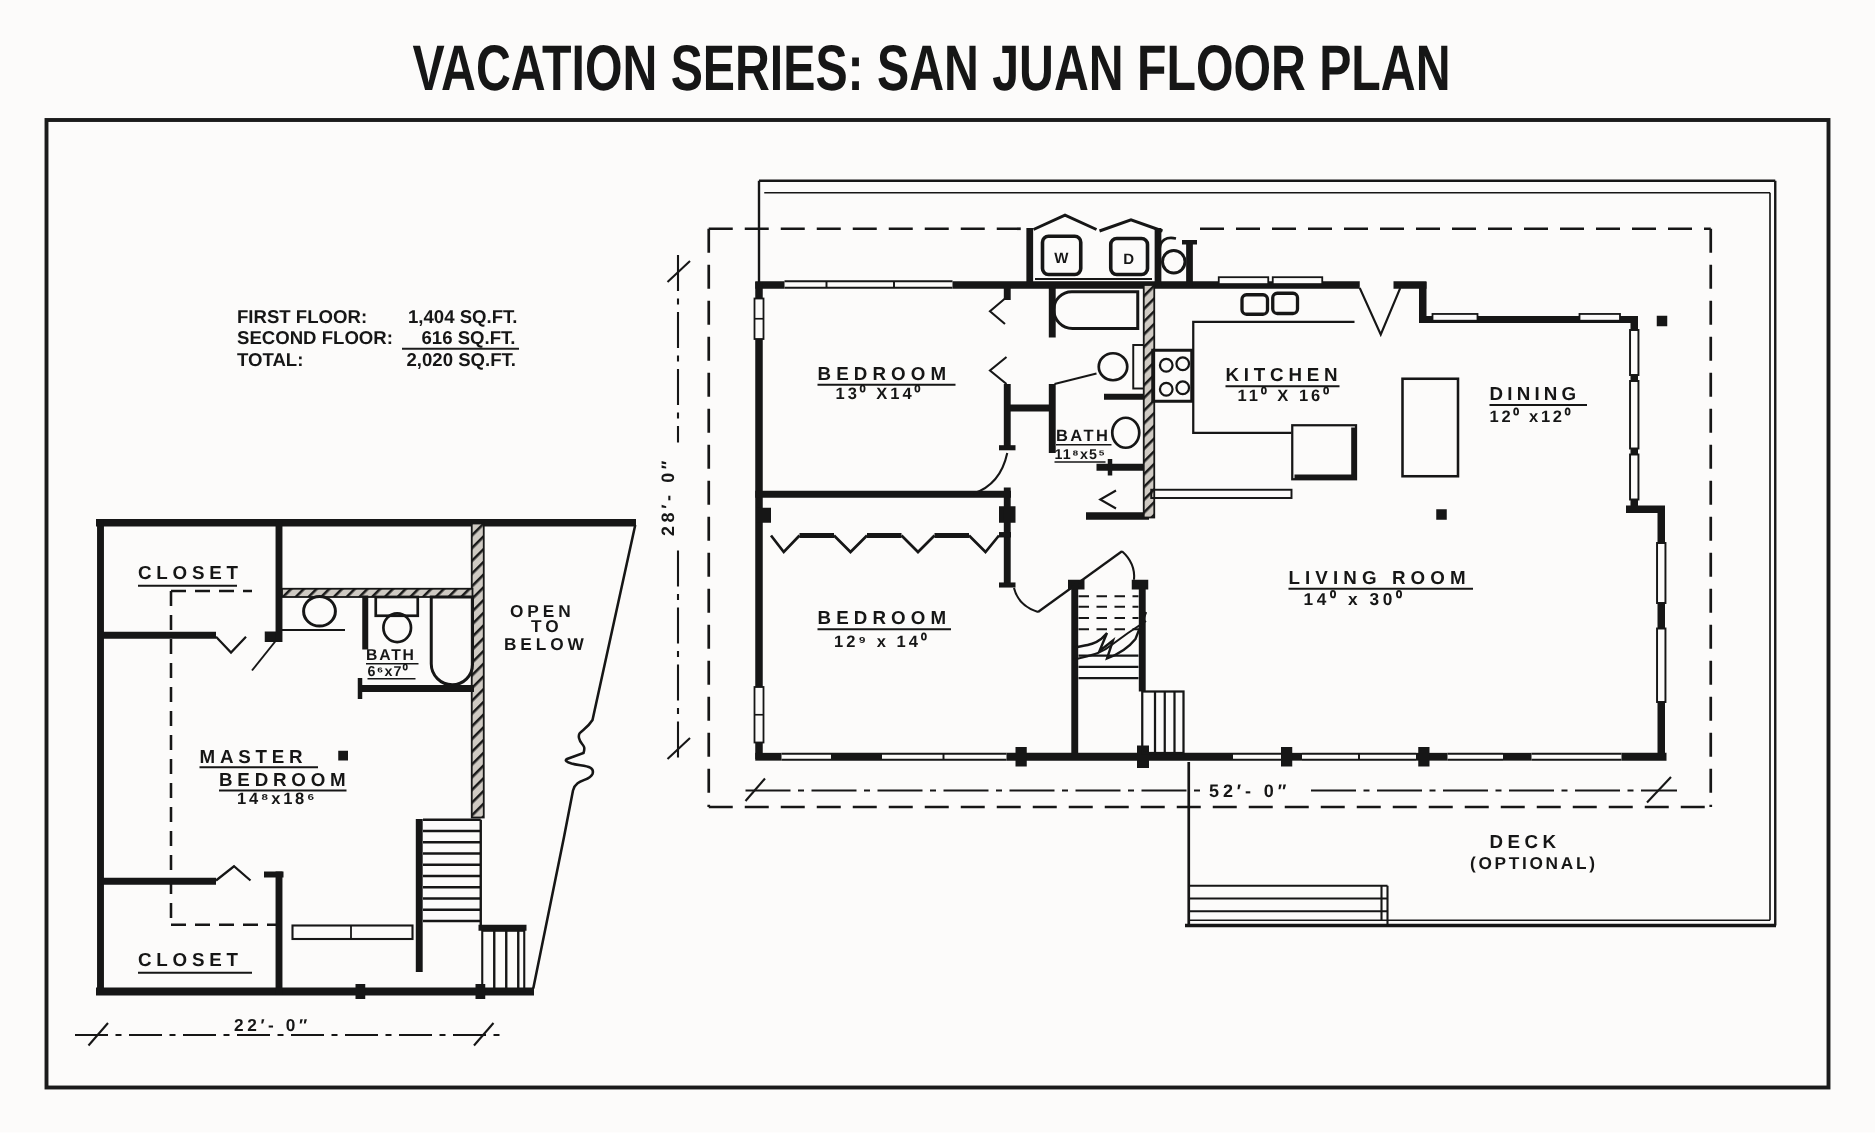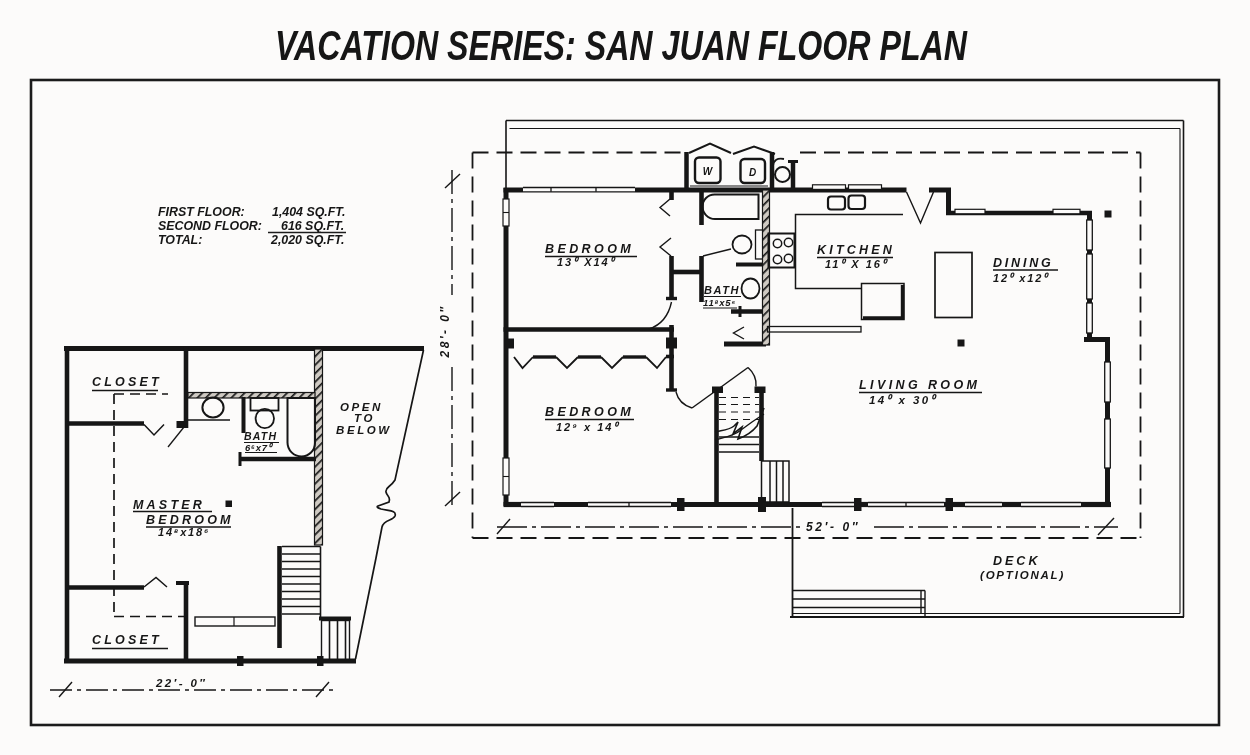--- a/index.html
+++ b/index.html
@@ -1,16 +1,16 @@
 <!DOCTYPE html>
 <html><head>
 <meta charset="utf-8">
 <style>
   html,body{margin:0;padding:0;background:#ffffff;}
-  .page{position:relative;width:1250px;height:755px;background:#fcfbfa;font-family:"Liberation Sans",sans-serif;font-style:italic;}
+  .page{position:relative;width:1250px;height:755px;background:#fcfbfa;font-family:"Liberation Sans",sans-serif;}
   svg text{font-family:"Liberation Sans",sans-serif;fill:#161616;}
 </style>
 </head>
 <body>
 <div class="page">
 <svg width="1250" height="755" viewBox="0 0 1250 755">
 <defs>
   <pattern id="hv" width="6" height="6" patternUnits="userSpaceOnUse" patternTransform="rotate(45)">
     <rect width="6" height="6" fill="#cfcac3"></rect>
     <line x1="0" y1="0" x2="0" y2="6" stroke="#191919" stroke-width="3.4"></line>

